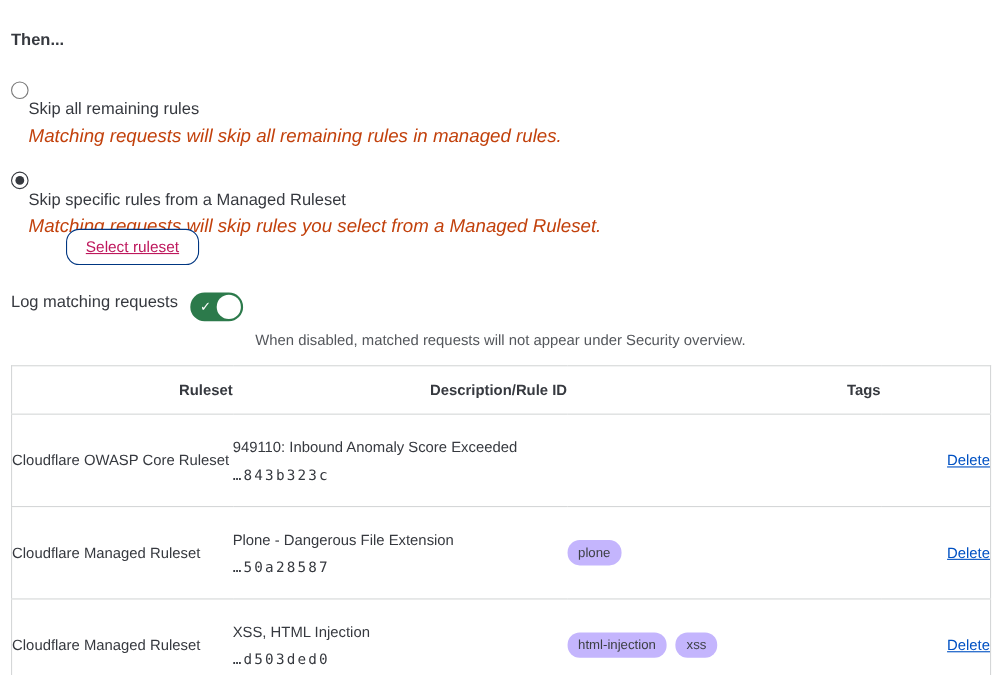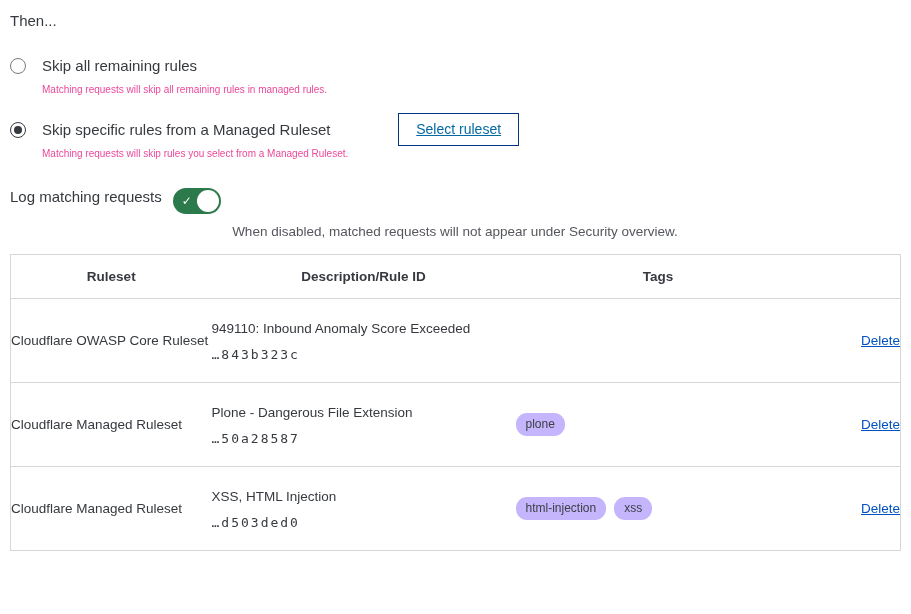--- a/index.html
+++ b/index.html
@@ -6,50 +6,50 @@
   html, body { margin: 0; padding: 0; background: #ffffff; }
   body {
     width: 911px; height: 614px;
     font-family: "Liberation Sans", "DejaVu Sans", sans-serif;
     color: #36393f;
     overflow: hidden;
   }
   .page { padding: 10px 11px 0 10px; }
 
   .section-heading {
-    font-size: 15px; font-weight: 400; color: #36393f;
-    margin: 2px 0 0 0;
+    font-size: 15px; font-weight: 700; color: #36393f;
+    margin: 18px 0 0 0;
   }
 
   
   .options { margin-top: 27px; }
-  .option { display: flex; align-items: flex-start; margin-bottom: 21px; }
+  .option { display: flex; align-items: flex-start; margin-bottom: 21px; flex-direction: column; }
   .radio {
     flex: 0 0 auto;
     width: 16px; height: 16px; border-radius: 50%;
     border: 1.5px solid #797979; background: #fff;
     margin-top: 2px; position: relative; cursor: pointer;
   }
   .radio.selected { border-color: #36393f; }
   .radio.selected::after {
     content: ""; position: absolute; left: 50%; top: 50%;
     width: 8px; height: 8px; border-radius: 50%;
     background: #36393f; transform: translate(-50%, -50%);
   }
   .option-body { margin-left: 16px; }
   .option-label { font-size: 15px; color: #36393f; line-height: 20px; }
-  .option-desc { font-size: 10px; color: #ec4899; line-height: 18px; margin-top: 5px; }
+  .option-desc { font-size: 17px; color: #c2410c; line-height: 18px; margin-top: 5px; font-style: italic; }
 
   .btn-secondary {
     margin-left: 50px; margin-top: -7px;
     background: #ffffff;
-    border: 1px solid #003681; border-radius: 0;
+    border: 1px solid #003681; border-radius: 12px;
     padding: 7px 17px 8px 17px;
     font-family: "Liberation Sans", sans-serif;
-    font-size: 14px; color: #0369a1;
+    font-size: 14px; color: #be185d;
     text-decoration: underline;
     cursor: pointer; white-space: nowrap;
   }
 
   
   .log-row { display: flex; align-items: flex-start; margin-top: 25px; }
   .log-label { font-size: 15px; color: #36393f; }
   .toggle {
     margin-left: 11px;
     width: 48px; height: 26px; border-radius: 13px;
@@ -72,21 +72,21 @@
   table.rules {
     margin-top: 13px;
     width: 890px;
     border-collapse: collapse;
     table-layout: fixed;
   }
   table.rules, table.rules th, table.rules td { border: 0; }
   table.rules { border: 1px solid #d5d7d8; }
   table.rules thead th {
     border-bottom: 1px solid #d5d7d8;
-    text-align: center; font-size: 13.5px; font-weight: 700; color: #36393f;
+    text-align: right; font-size: 13.5px; font-weight: 700; color: #36393f;
     height: 44px; padding: 0;
   }
   table.rules tbody tr + tr td { border-top: 1px solid #d5d7d8; }
   table.rules td { height: 84px; vertical-align: middle; padding: 0; font-size: 13.5px; }
 
   .col-ruleset  { width: 201px; }
   .col-desc     { width: 304px; }
   .col-tags     { width: 285px; }
   .col-action   { width: 100px; }
 

